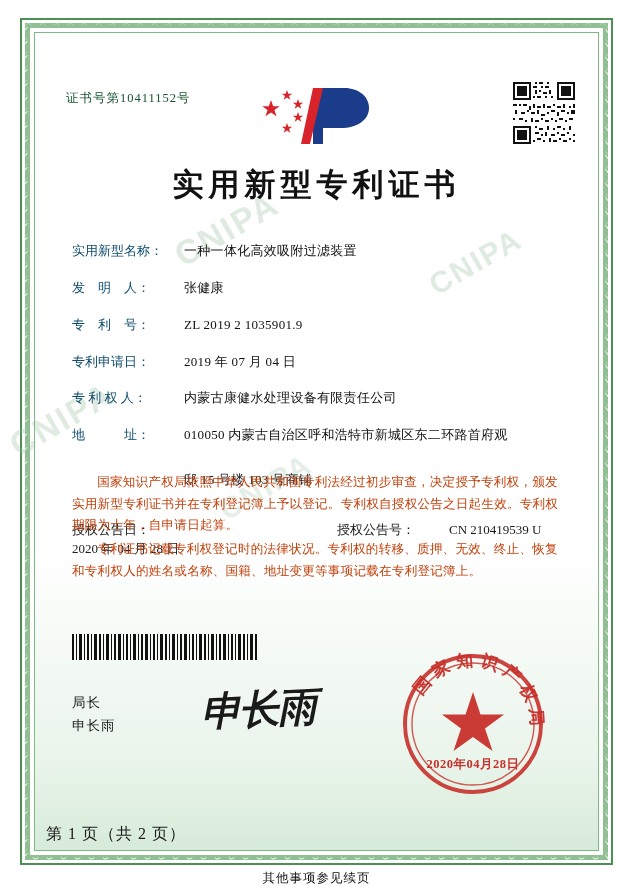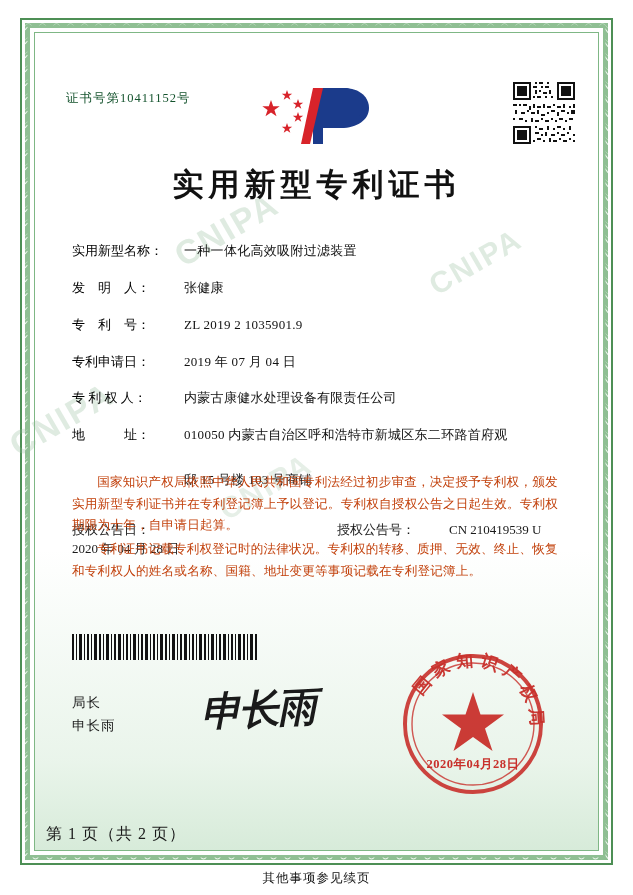--- a/index.html
+++ b/index.html
@@ -149,21 +149,21 @@
     display: flex;
     align-items: flex-start;
     margin-bottom: 18px;
     font-size: 13px;
     line-height: 1.45;
   }
   .row .lbl {
     width: 112px;
     flex: none;
     letter-spacing: 0px;
-    color: #000000;
+    color: #0c4a6e;
   }
   .row .val {
     flex: 1;
     color: #111;
     letter-spacing: .3px;
   }
   .row.addr { margin-bottom: 26px; }
   .addr-line2 {
     margin-left: 112px;
     font-size: 13px;

